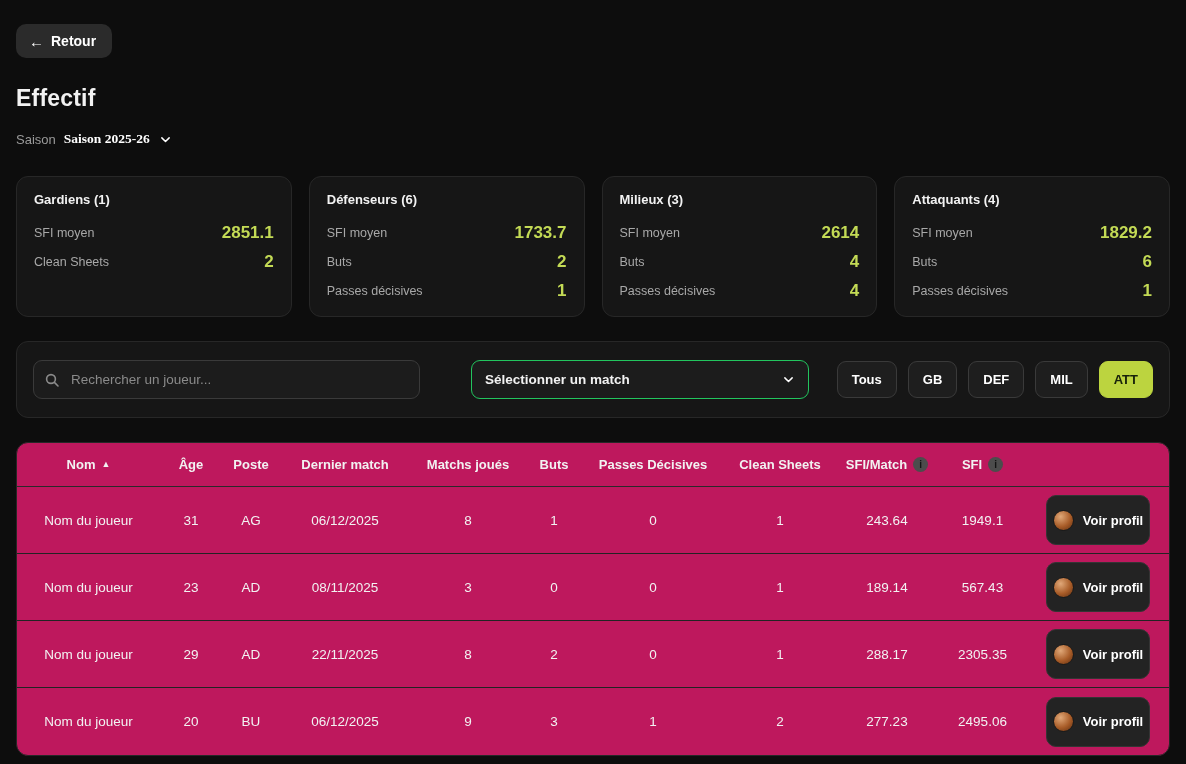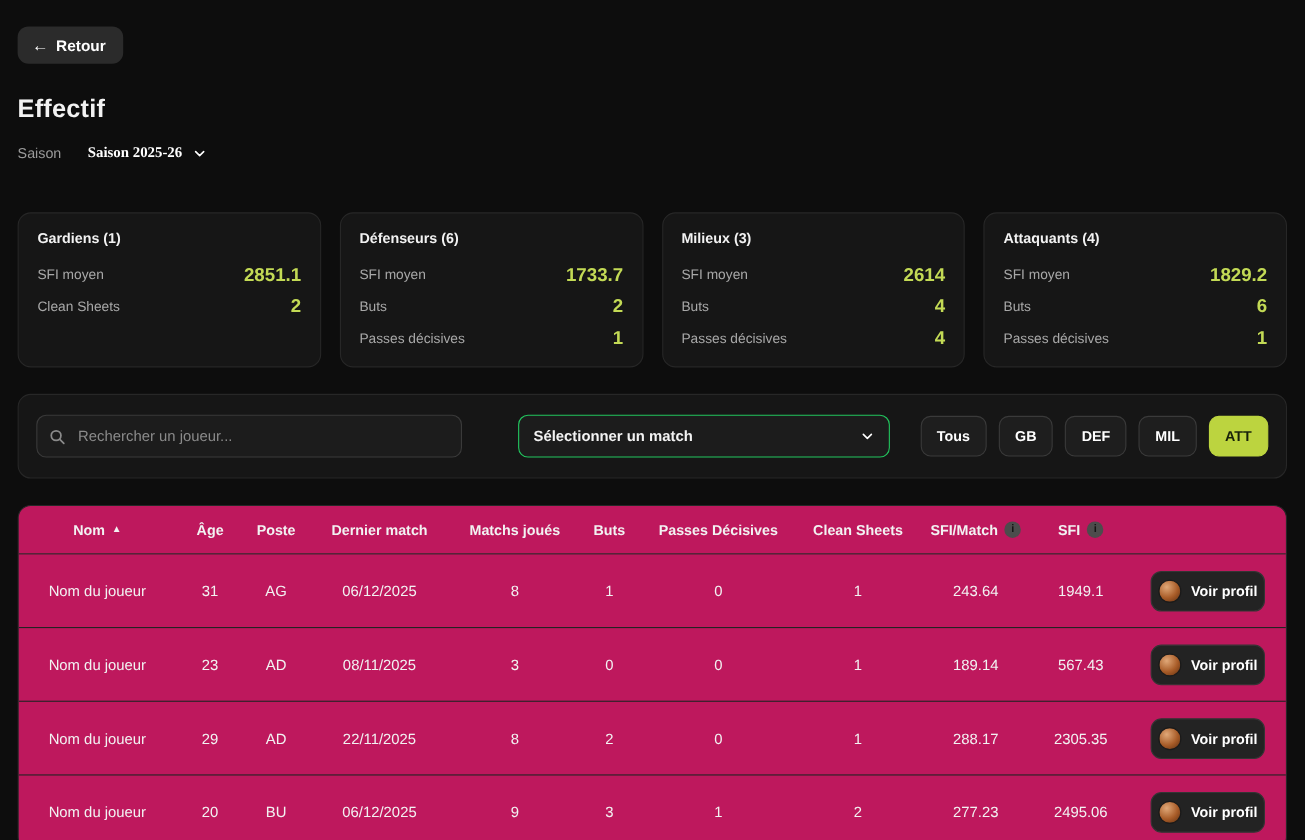--- a/index.html
+++ b/index.html
@@ -17,30 +17,30 @@
     background: #2b2b2b; border: none; color: #fff;
     font-family: inherit; font-size: 14px; font-weight: 700;
     padding: 9px 16px 9px 13px; border-radius: 10px; cursor: pointer;
     margin: 8px 0 0 0;
   }
   .back-arrow { font-size: 15px; line-height: 1; }
   .page-title {
     font-size: 23px; font-weight: 800; letter-spacing: .2px;
     margin-top: 27px;
   }
-  .season-row { display: flex; align-items: center; gap: 24px; margin-top: 19px; }
+  .season-row { display: flex; align-items: center; gap: 8px; margin-top: 19px; }
   .season-label { color: #9a9a9a; font-size: 13px; }
   .season-select {
     display: inline-flex; align-items: center; gap: 9px;
     font-size: 13.5px; font-weight: 700; color: #fff; cursor: pointer;
     background: transparent; border: none; font-family: Liberation Serif, serif;
   }
 
   
-  .cards { display: flex; gap: 17px; margin-top: 46px; }
+  .cards { display: flex; gap: 17px; margin-top: 29px; }
   .card {
     flex: 1; background: #161616; border: 1px solid #272727;
     border-radius: 12px; padding: 15px 17px; min-height: 131px;
   }
   .card-title { font-size: 13px; font-weight: 700; margin-bottom: 16px; }
   .stat-row { display: flex; justify-content: space-between; align-items: center; margin-top: 9px; }
   .stat-label { color: #a8a8a8; font-size: 12.5px; }
   .stat-value { color: #c3da55; font-size: 17px; font-weight: 700; }
 
   
@@ -99,21 +99,21 @@
     width: 15px; height: 15px; border-radius: 50%;
     background: #4c4c4c; color: #141414;
     font-size: 10px; font-weight: 700; font-style: normal;
     display: inline-flex; align-items: center; justify-content: center;
   }
   .tbody-row { height: 67px; border-bottom: 1px solid #232323; font-size: 13.5px; }
   .tbody-row:last-child { border-bottom: none; }
   .profile-btn {
     display: inline-flex; align-items: center; gap: 9px;
     background: #232323; border: 1px solid #343434; border-radius: 10px;
-    height: 37px; padding: 0 6px; margin: 0 auto;
+    height: 50px; padding: 0 6px; margin: 0 auto;
     color: #fff; font-family: inherit; font-size: 13px; font-weight: 600;
     cursor: pointer;
   }
   .avatar {
     width: 21px; height: 21px; border-radius: 50%;
     background: radial-gradient(circle at 35% 30%, #e0a878 0%, #a85c28 55%, #5c2d10 100%);
     border: 1px solid #1a1a1a;
   }
   .action-cell { display: flex; justify-content: center; }
 </style>

